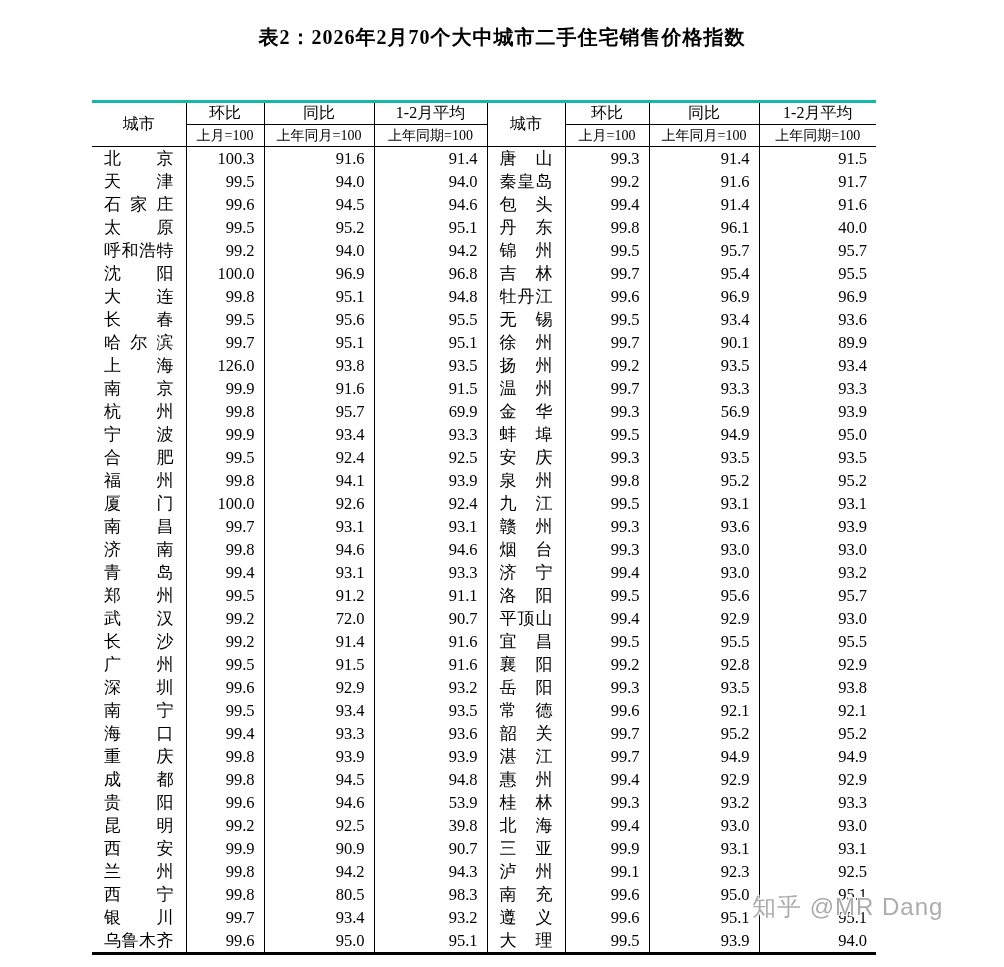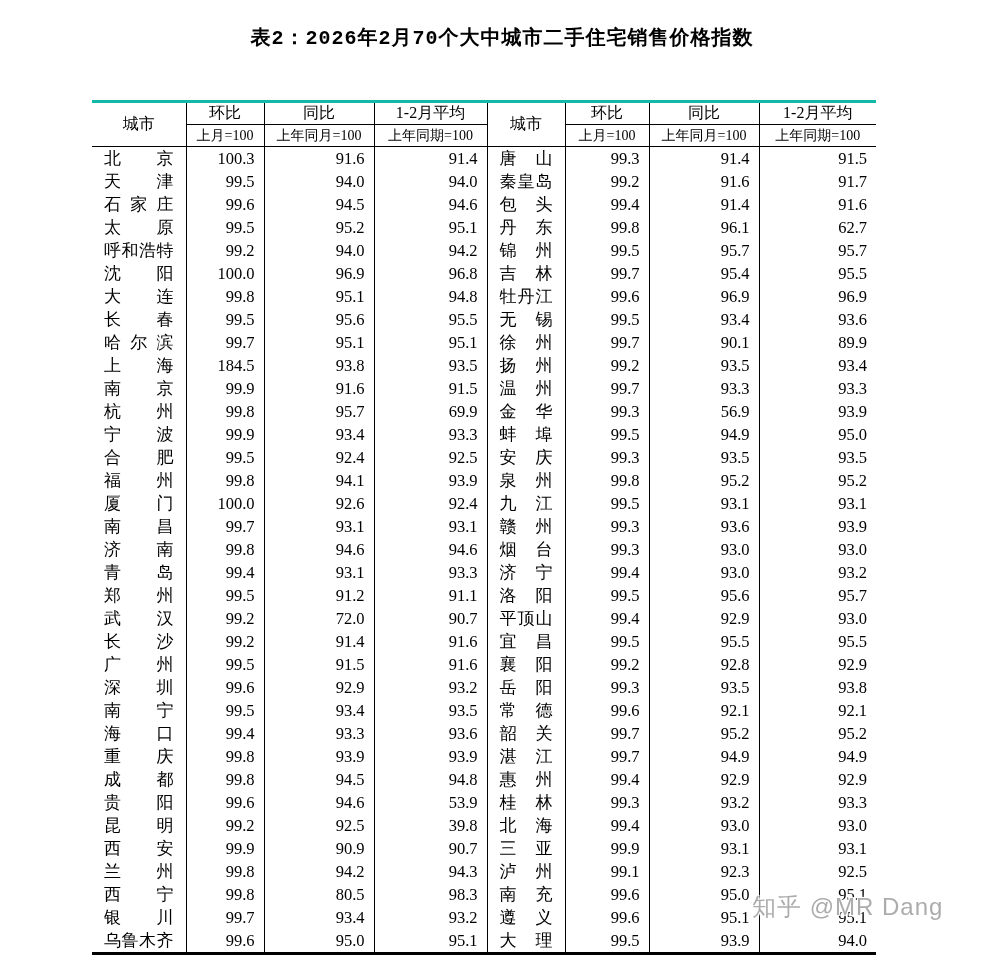--- a/index.html
+++ b/index.html
@@ -17,21 +17,20 @@
   }
   .title {
     position: absolute;
     top: 24px;
     left: 0;
     width: 100%;
     text-align: center;
     font-size: 20px;
     font-weight: bold;
     letter-spacing: 1px;
-    font-family: Liberation Mono, monospace;
   }
   table.idx {
     position: absolute;
     left: 92px;
     top: 100px;
     width: 784px;
     border-collapse: collapse;
     table-layout: fixed;
     border-top: 3px solid #14b8a6;
     border-bottom: 3px solid #000;
@@ -198,21 +197,21 @@
         <td class="num">95.2</td>
         <td class="num">95.1</td>
         <td class="city">
           <span class="jc">
             <span>丹</span>
             <span>东</span>
           </span>
         </td>
         <td class="num">99.8</td>
         <td class="num">96.1</td>
-        <td class="num">62.7</td>
+        <td class="num">40.0</td>
       </tr>
       <tr>
         <td class="city first">
           <span class="jc">
             <span>呼</span>
             <span>和</span>
             <span>浩</span>
             <span>特</span>
           </span>
         </td>
@@ -311,21 +310,21 @@
         <td class="num">90.1</td>
         <td class="num">89.9</td>
       </tr>
       <tr>
         <td class="city first">
           <span class="jc">
             <span>上</span>
             <span>海</span>
           </span>
         </td>
-        <td class="num">184.5</td>
+        <td class="num">126.0</td>
         <td class="num">93.8</td>
         <td class="num">93.5</td>
         <td class="city">
           <span class="jc">
             <span>扬</span>
             <span>州</span>
           </span>
         </td>
         <td class="num">99.2</td>
         <td class="num">93.5</td>

